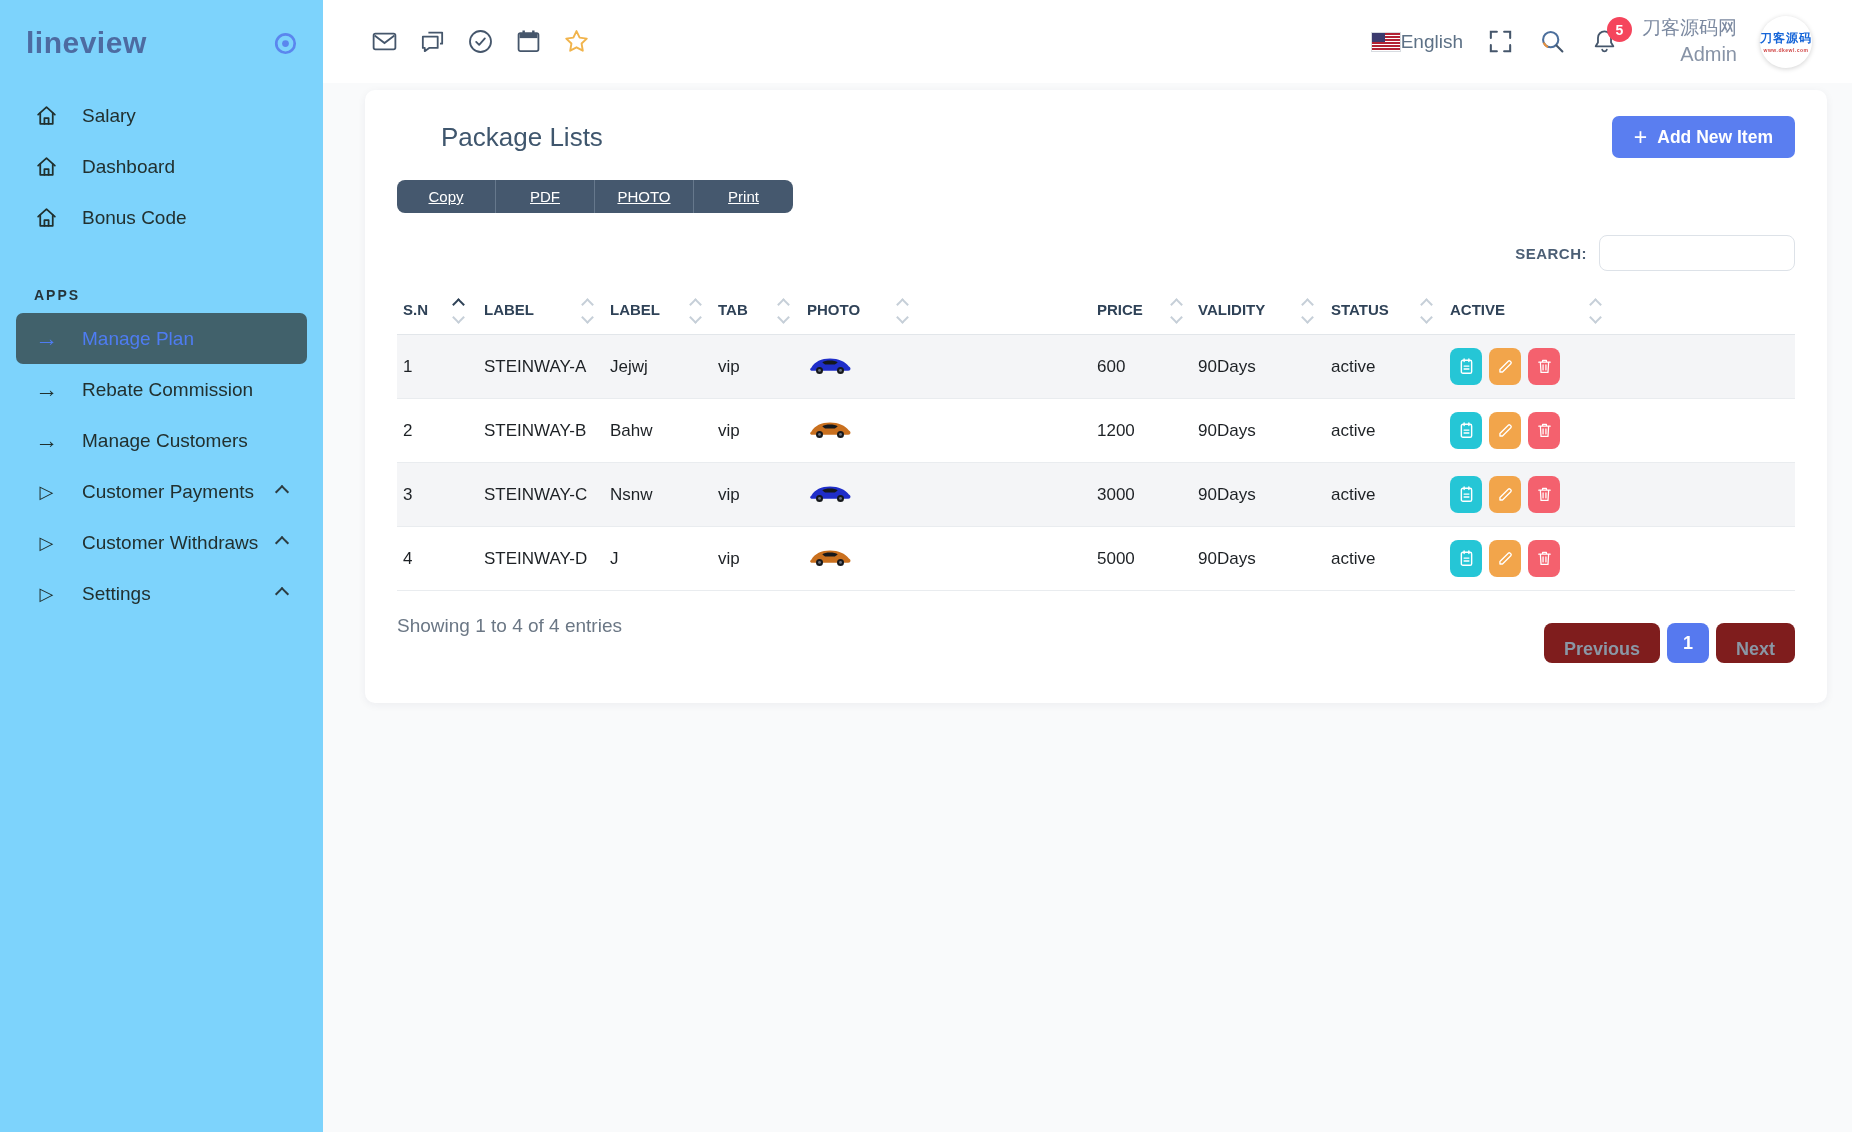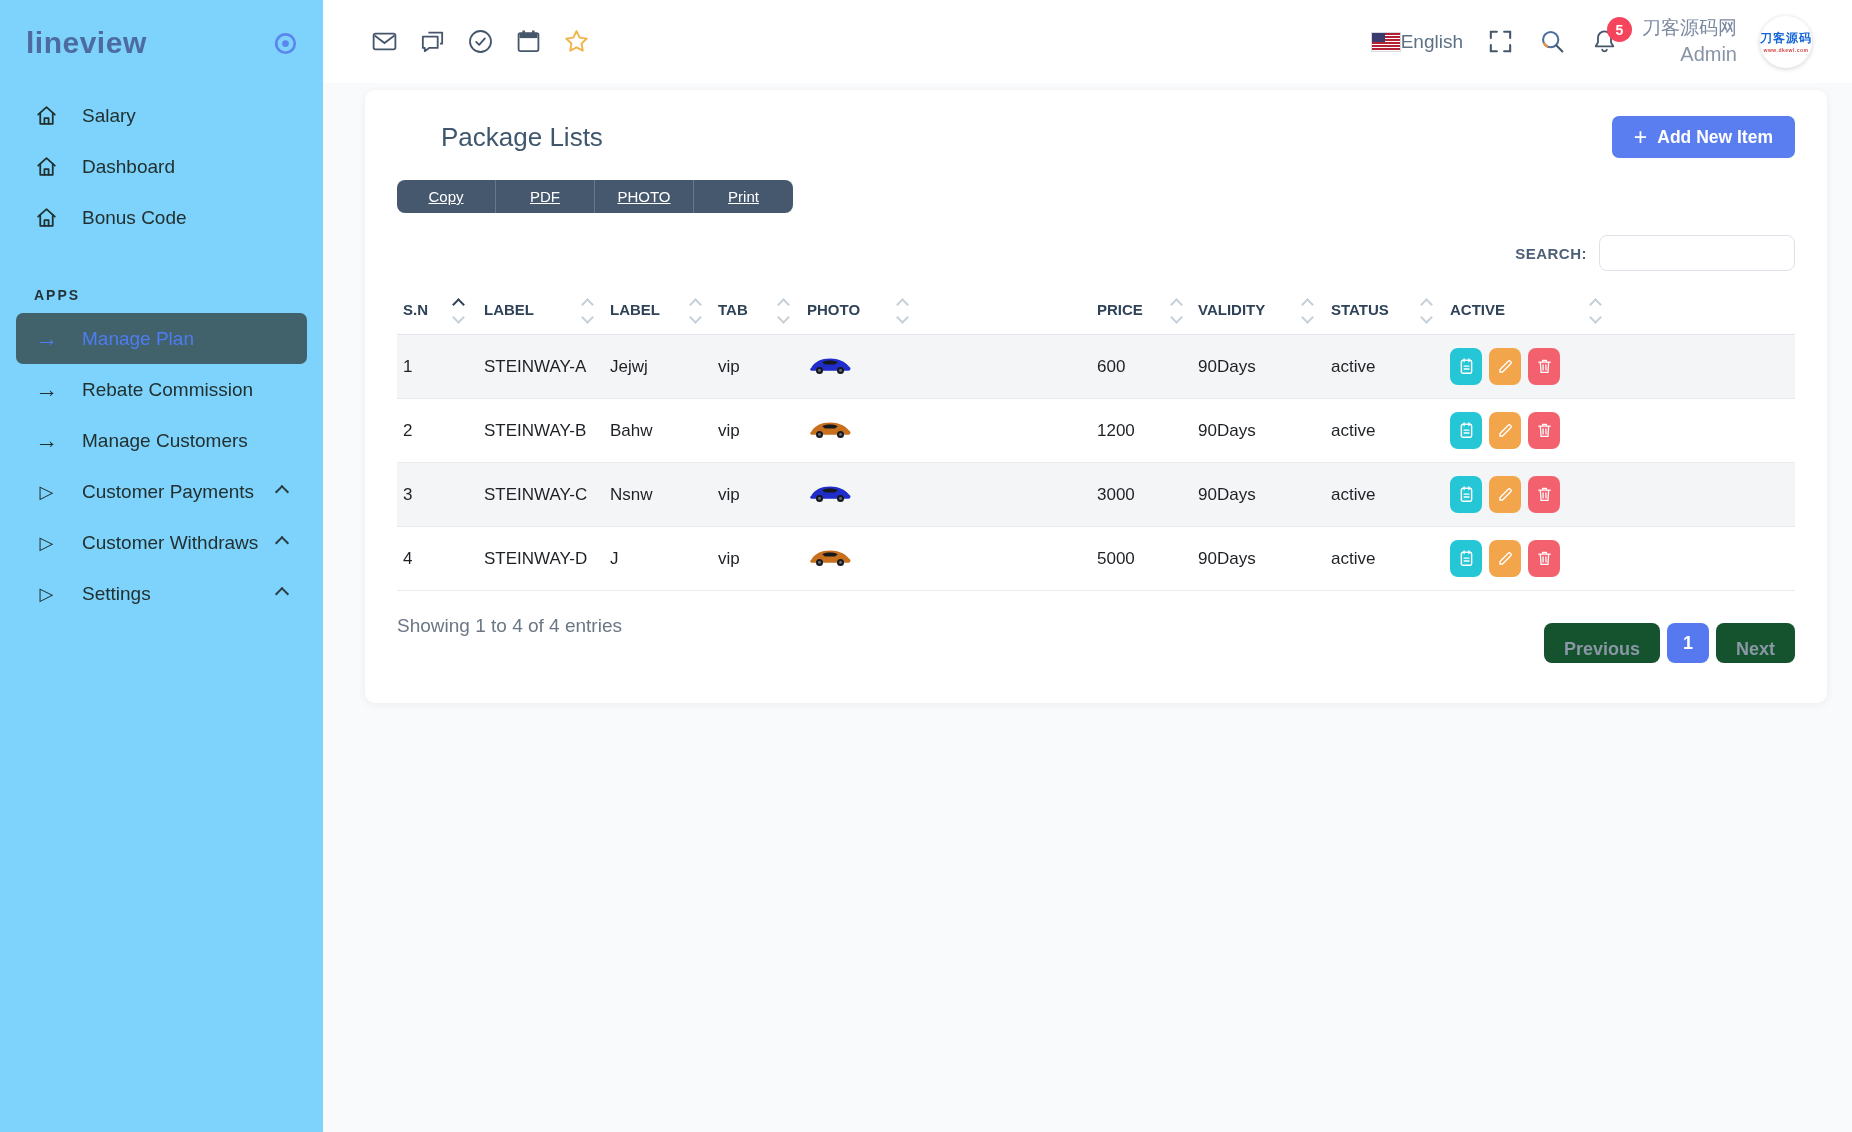--- a/index.html
+++ b/index.html
@@ -96,21 +96,21 @@
   .car{display:inline-flex;align-items:center;}
   .act{width:32px;height:37px;border:none;border-radius:8px;margin-right:7px;display:inline-flex;
        align-items:center;justify-content:center;cursor:pointer;vertical-align:middle;}
   .act svg{width:19px;height:19px;}
   .act-teal{background:#25c6d6;} .act-amber{background:#f2a54b;} .act-red{background:#f4616e;}
 
   
   .table-footer{display:flex;justify-content:space-between;align-items:flex-start;margin-top:18px;}
   .showing{font-size:19px;color:#6b7785;padding-top:6px;}
   .pagination{display:flex;gap:7px;padding-top:14px;}
-  .page-btn{height:40px;border:none;border-radius:8px;background:#14532d;color:#8a97a5;
+  .page-btn{height:40px;border:none;border-radius:8px;background:#7f1d1d;color:#8a97a5;
             font-weight:700;font-size:18px;padding:16px 20px;font-family:inherit;cursor:pointer;}
   .page-btn.num{width:42px;padding:0;}
   .page-btn.active{background:#5679ef;color:#fff;}
 </style>
 </head>
 <body>
 
 <div class="app">
 
   <aside class="sidebar">

